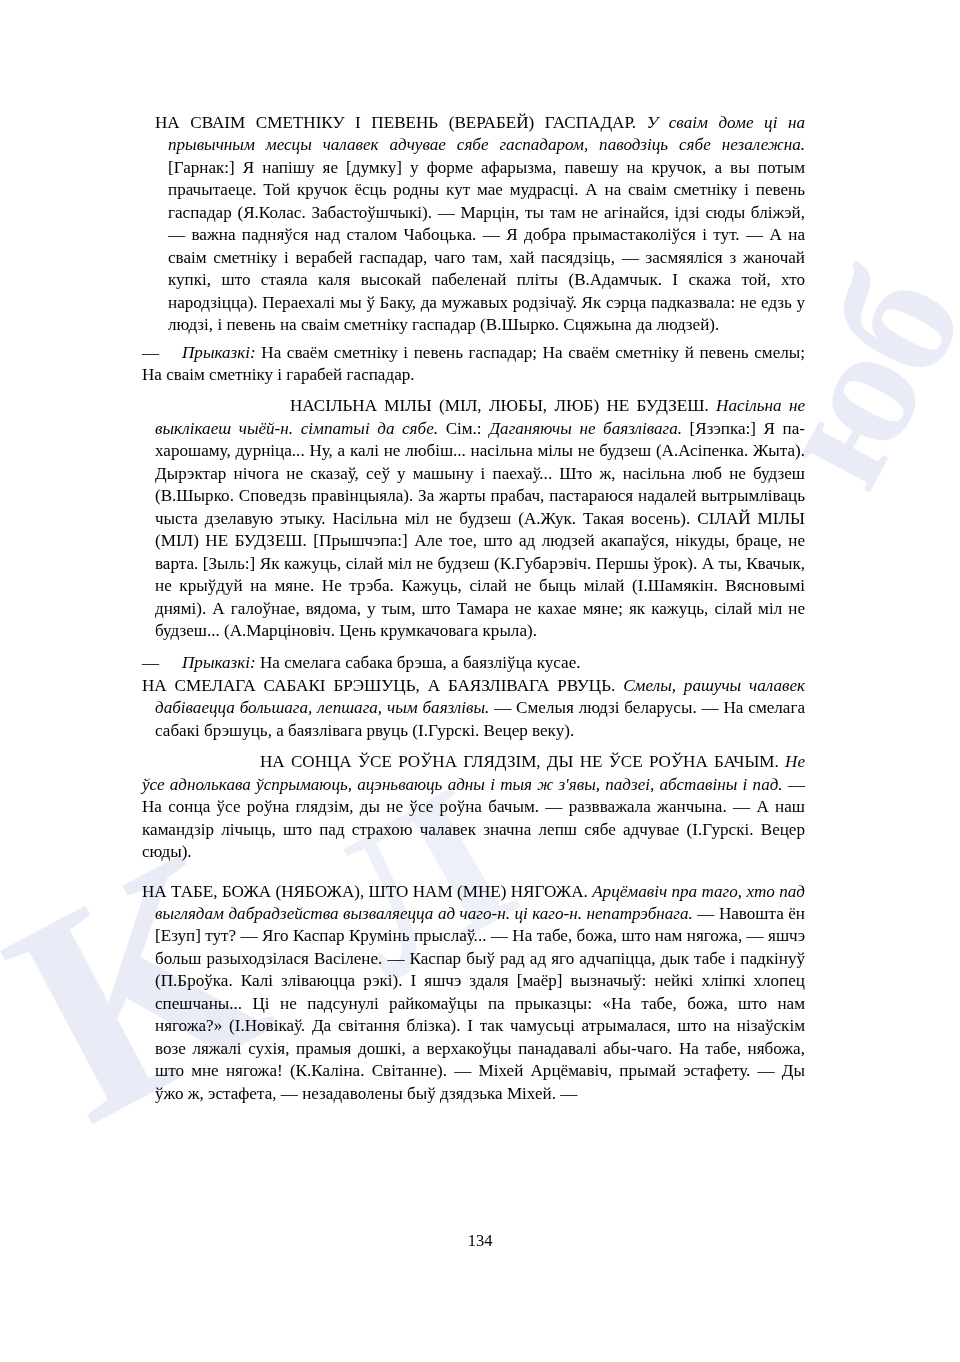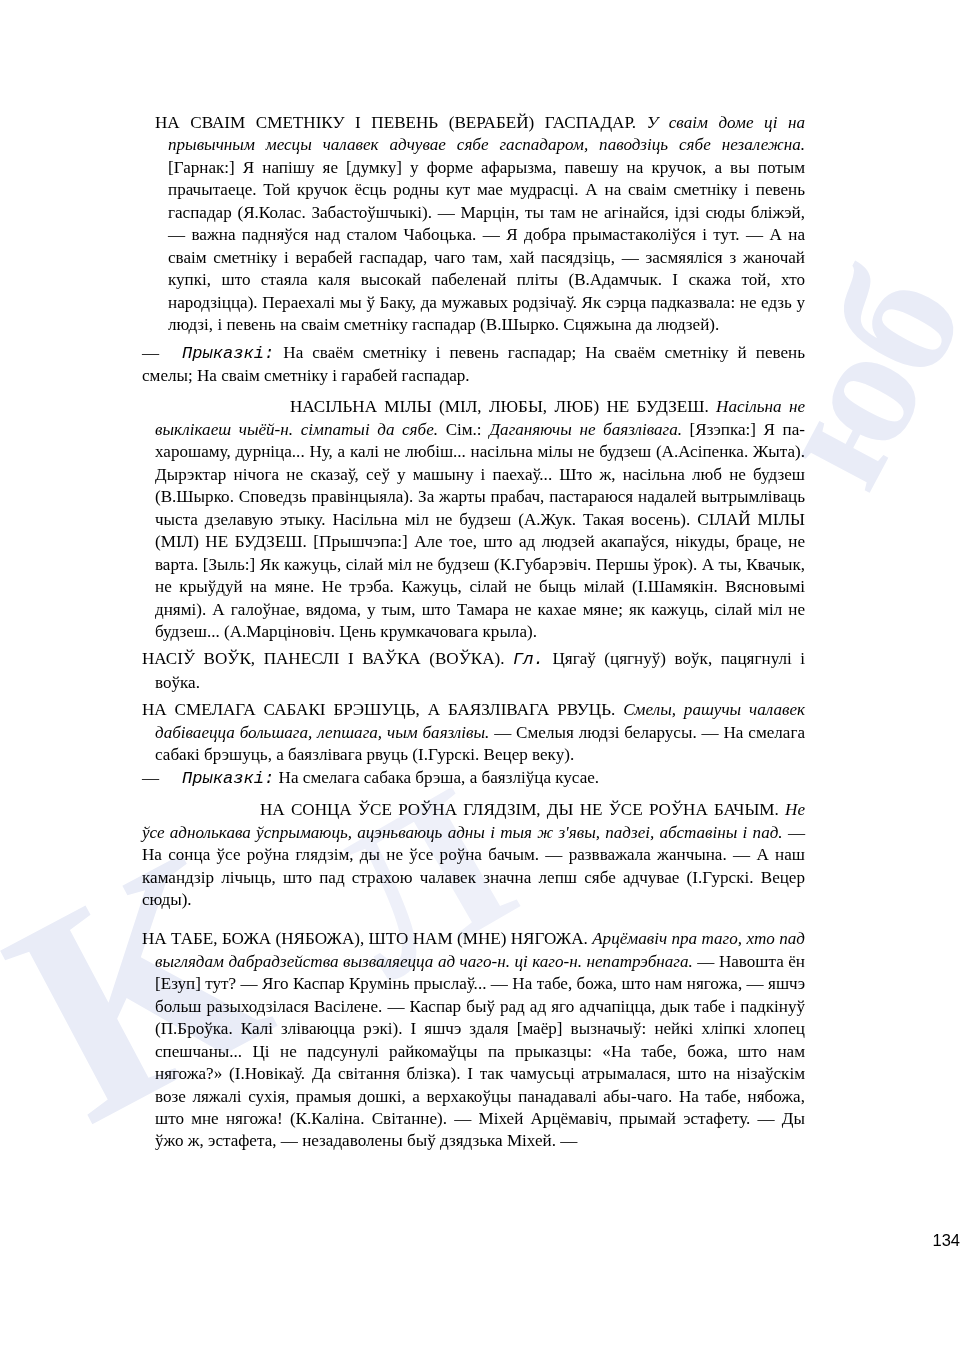--- a/index.html
+++ b/index.html
@@ -91,31 +91,31 @@
   }
   .entry.outdent {
     margin-left: -13px;
   }
   .gap-s { height: 5px; }
   .gap-m { height: 9px; }
   .gap-l { height: 17px; }
 
   .hw { font-style: normal; }
   .df { font-style: italic; }
-  .note { font-style: italic; font-family: Liberation Mono, monospace; }
+  .note { font-style: italic; }
   .lead-in { display: inline-block; width: 40px; }
 
   .pagenum {
     position: absolute;
     left: 0;
     right: 0;
     top: 1231px;
-    text-align: right;
+    text-align: center;
     font-size: 16.5px;
-    font-family: Liberation Sans, sans-serif;
+    font-family: Liberation Serif, serif;
     z-index: 2;
   }
 </style>
 </head>
 <body>
 
 <div class="page">
 
   <div class="watermark-layer">
     <div class="wm wm-left">К</div>
@@ -143,36 +143,31 @@
       <span class="df">Насільна не выклікаеш чыёй-н. сімпатыі да сябе.</span>
       <span>Сім.:</span>
       <span class="df">Даганяючы не баязлівага.</span>
       <span>[Язэпка:] Я па-харошаму, дурніца... Ну, а калі не любіш... насільна мілы не будзеш (А.Асіпенка. Жыта). Дырэктар нічога не сказаў, сеў у машыну і паехаў... Што ж, насільна люб не будзеш (В.Шырко. Споведзь правінцыяла). За жарты прабач, пастараюся надалей вытрымліваць чыста дзелавую этыку. Насільна міл не будзеш (А.Жук. Такая восень).</span>
       <span class="hw">СІЛАЙ МІЛЫ (МІЛ) НЕ БУДЗЕШ.</span>
       <span>[Прышчэпа:] Але тое, што ад людзей акапаўся, нікуды, браце, не варта. [Зыль:] Як кажуць, сілай міл не будзеш (К.Губарэвіч. Першы ўрок). А ты, Квачык, не крыўдуй на мяне. Не трэба. Кажуць, сілай не быць мілай (І.Шамякін. Вясновымі днямі). А галоўнае, вядома, у тым, што Тамара не кахае мяне; як кажуць, сілай міл не будзеш... (А.Марціновіч. Цень крумкачовага крыла).</span>
     </div>
 
     <div class="gap-s"></div>
 
-    <div class="entry hang outdent">
-      <span class="hw">НАСІЎ ВОЎК, ПАНЕСЛІ І ВАЎКА (ВОЎКА).</span>
-      <span class="note">Гл.</span>
-      <span>Цягаў (цягнуў) воўк, пацягнулі і воўка.</span>
-    </div>
 
     <div class="gap-s"></div>
 
+    <div class="entry outdent">
+      <span class="lead-in">—</span><span class="note">Прыказкі:</span>
+      <span>На смелага сабака брэша, а баязліўца кусае.</span>
+    </div>
     <div class="entry hang outdent">
       <span class="hw">НА СМЕЛАГА САБАКІ БРЭШУЦЬ, А БАЯЗЛІВАГА РВУЦЬ.</span>
       <span class="df">Смелы, рашучы чалавек дабіваецца большага, лепшага, чым баязлівы.</span>
       <span>— Смелыя людзі беларусы. — На смелага сабакі брэшуць, а баязлівага рвуць (І.Гурскі. Вецер веку).</span>
-    </div>
-    <div class="entry outdent">
-      <span class="lead-in">—</span><span class="note">Прыказкі:</span>
-      <span>На смелага сабака брэша, а баязліўца кусае.</span>
     </div>
 
     <div class="gap-m"></div>
 
     <div class="entry centered-head outdent">
       <span style="display:inline-block;width:118px"></span><span class="hw">НА СОНЦА ЎСЕ РОЎНА ГЛЯДЗІМ, ДЫ НЕ ЎСЕ РОЎНА БАЧЫМ.</span>
       <span class="df">Не ўсе аднолькава ўспрымаюць, ацэньваюць адны і тыя ж з'явы, падзеі, абставіны і пад.</span>
       <span>— На сонца ўсе роўна глядзім, ды не ўсе роўна бачым. — развважала жанчына. — А наш камандзір лічыць, што пад страхою чалавек значна лепш сябе адчувае (І.Гурскі. Вецер сюды).</span>
     </div>
 

